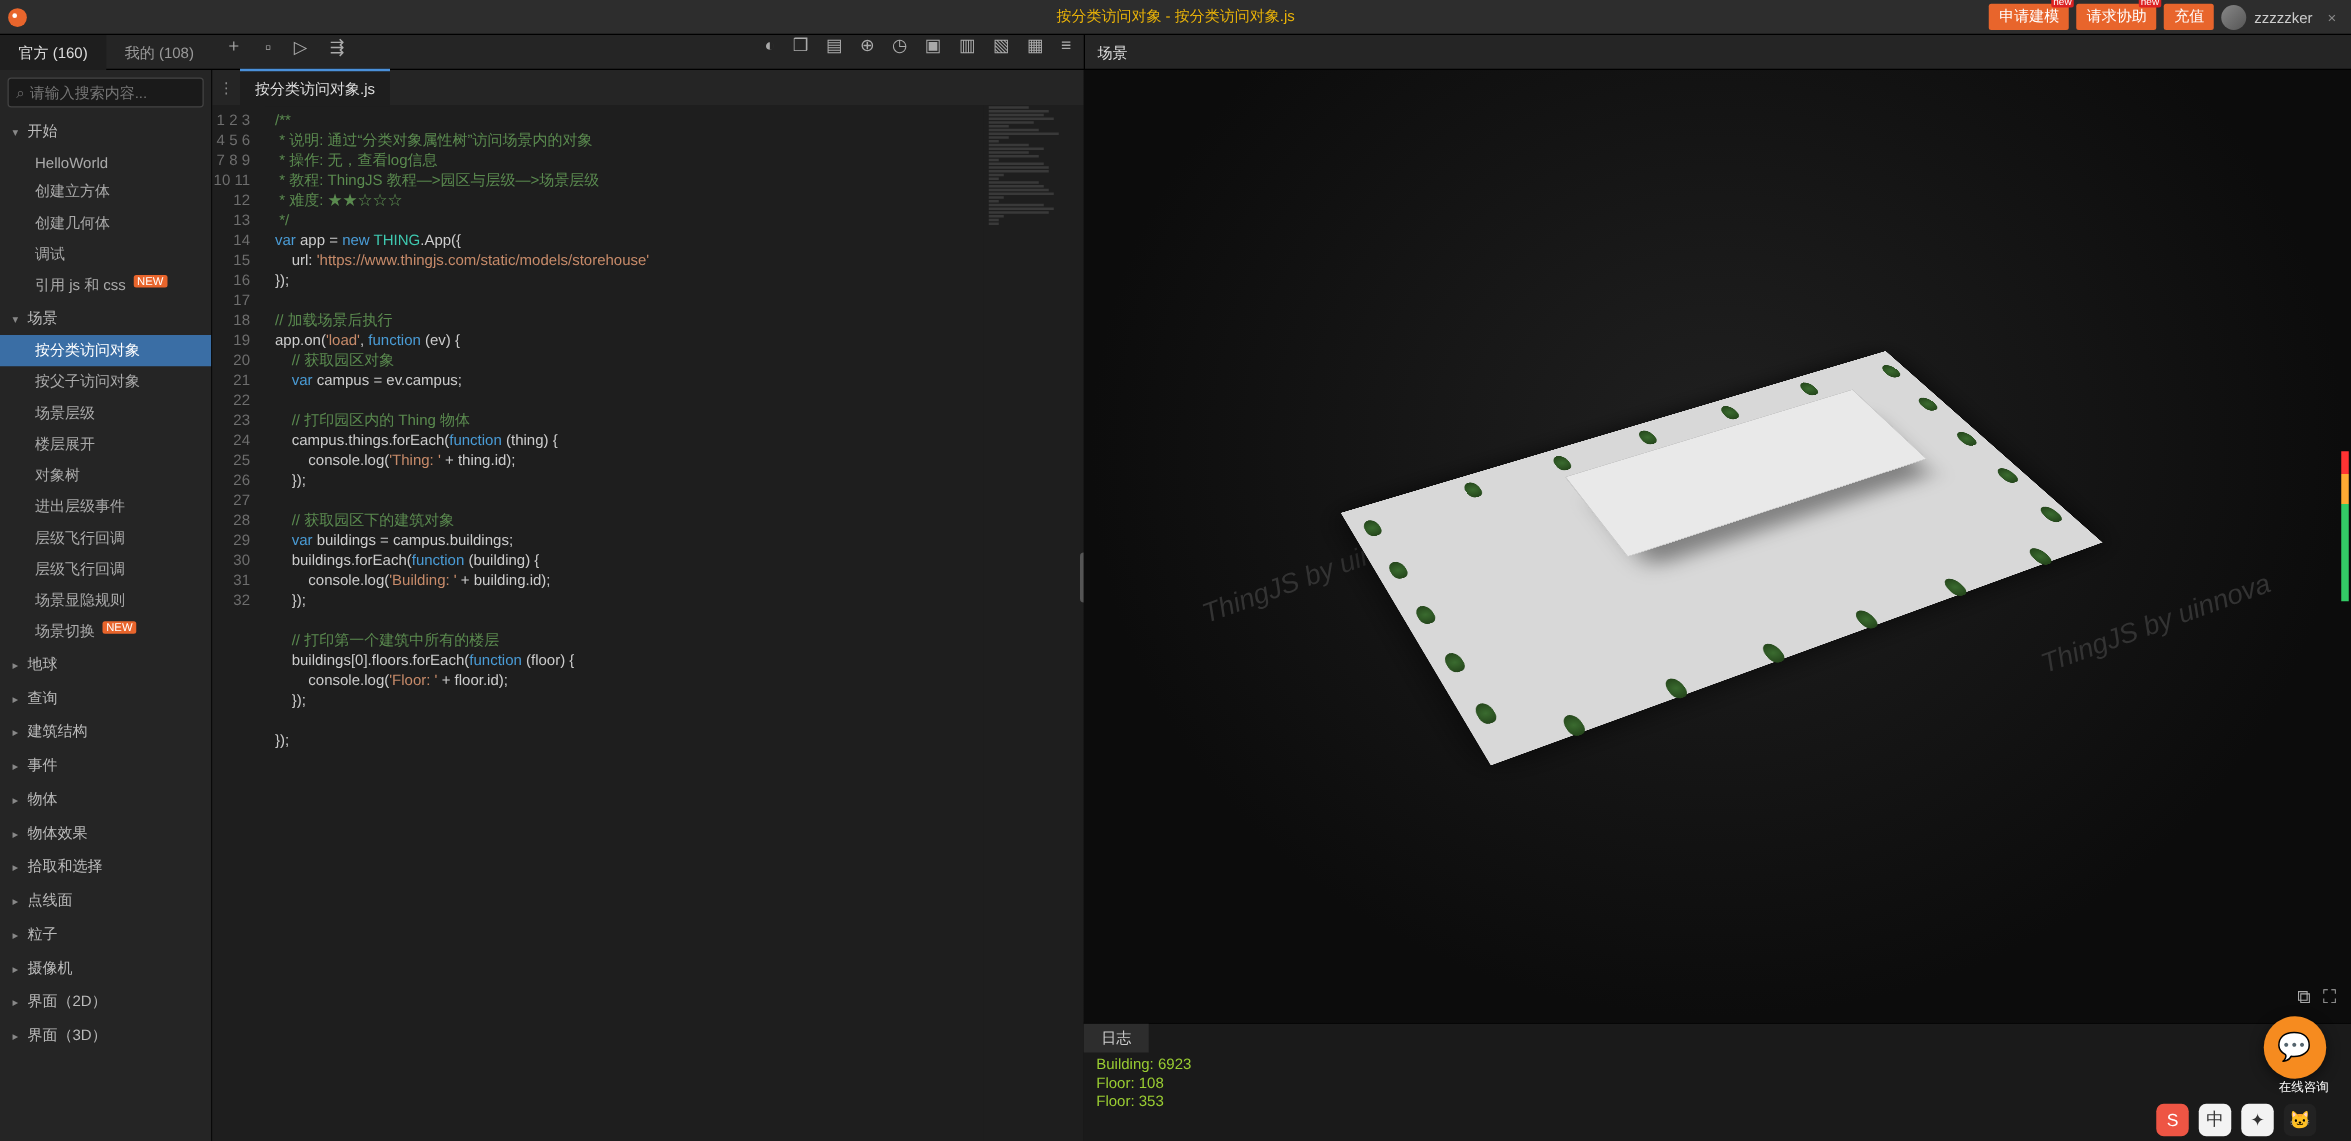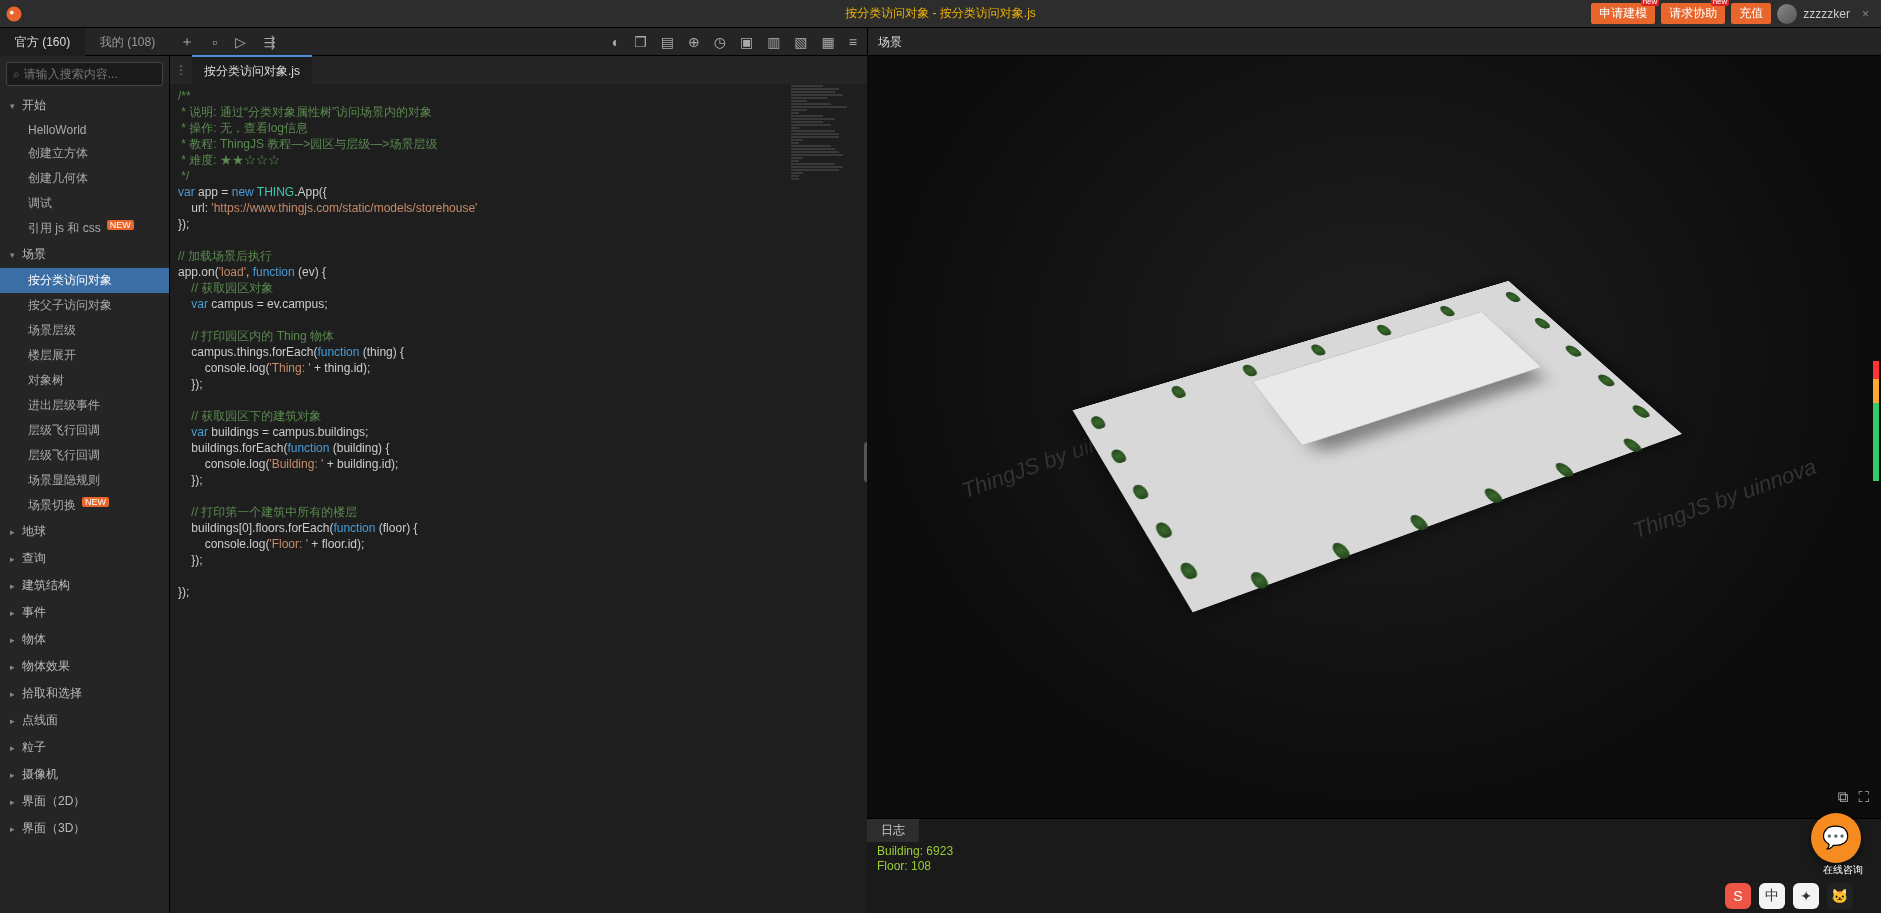--- a/index.html
+++ b/index.html
@@ -11,21 +11,21 @@
 .menus{display:flex}
 .menu-item{padding:0 10px;line-height:28px;color:#ccc;cursor:pointer}
 .title-center{position:absolute;left:50%;transform:translateX(-50%);color:#eab308}
 .top-right{position:absolute;right:6px;display:flex;align-items:center;gap:6px}
 .btn-orange{background:#e8652c;color:#fff;padding:2px 8px;border-radius:2px;position:relative;cursor:pointer}
 .btn-orange .new{position:absolute;top:-6px;right:-4px;background:#d22;color:#fff;font-size:8px;padding:0 2px;border-radius:2px}
 .avatar{width:20px;height:20px;border-radius:50%;background:linear-gradient(135deg,#888,#555)}
 .username{color:#ccc}
 .close-x{color:#888;padding:0 6px;cursor:pointer}
 
-.toolrow{height:28px;background:#252525;display:flex;align-items:center;border-bottom:1px solid #000}
+.toolrow{height:28px;background:#252525;display:flex;align-items:flex-start;border-bottom:1px solid #000}
 .left-tabs{width:170px;display:flex;height:28px}
 .ltab{flex:1;line-height:28px;text-align:center;color:#999;cursor:pointer}
 .ltab.active{background:#1e1e1e;color:#ddd}
 .tool-icons{display:flex;align-items:center;margin-left:10px;gap:18px}
 .tool-icons span{color:#aaa;cursor:pointer;font-size:14px}
 .tool-icons-right{margin-left:auto;display:flex;gap:14px;padding-right:10px}
 .tool-icons-right span{color:#aaa;cursor:pointer;font-size:14px}
 .scene-label{width:1014px;height:28px;line-height:28px;padding-left:10px;color:#ddd;border-left:1px solid #000}
 
 .main{display:flex;height:857px}
@@ -237,20 +237,53 @@
         </div>
       </div>
   </div>
 
   <div class="editor-area">
     <div class="file-tabs">
       <div class="dots">⋮</div>
       <div class="file-tab">按分类访问对象.js</div>
     </div>
     <div class="code">
+      <div class="gutter" id="gutter">1
+2
+3
+4
+5
+6
+7
+8
+9
+10
+11
+12
+13
+14
+15
+16
+17
+18
+19
+20
+21
+22
+23
+24
+25
+26
+27
+28
+29
+30
+31
+32
+</div>
       <div class="code-body" id="codebody"><span class="c-com">/**</span>
 <span class="c-com"> * 说明: 通过“分类对象属性树”访问场景内的对象</span>
 <span class="c-com"> * 操作: 无，查看log信息</span>
 <span class="c-com"> * 教程: ThingJS 教程—&gt;园区与层级—&gt;场景层级</span>
 <span class="c-com"> * 难度: ★★☆☆☆</span>
 <span class="c-com"> */</span>
 <span class="c-kw">var</span> app = <span class="c-kw">new</span> <span class="c-type">THING</span>.App({
     url: <span class="c-str">'https://www.thingjs.com/static/models/storehouse'</span>
 });
 
@@ -349,20 +382,21 @@
       <div class="preview-icons">
         <span>⧉</span>
         <span>⛶</span>
       </div>
     </div>
     <div class="log-area">
       <div class="log-tab">日志</div>
       <div class="log-body" id="logbody">
           <div class="log-line">Building: 6923</div>
           <div class="log-line">Floor: 108</div>
+          <div class="log-line">Floor: 353</div>
         </div>
     </div>
   </div>
 </div>
 
 <div class="chat-fab">💬</div>
 <div class="chat-label">在线咨询</div>
 <div class="round-icons">
   <span style="background:#e54;color:#fff">S</span>
   <span>中</span>

